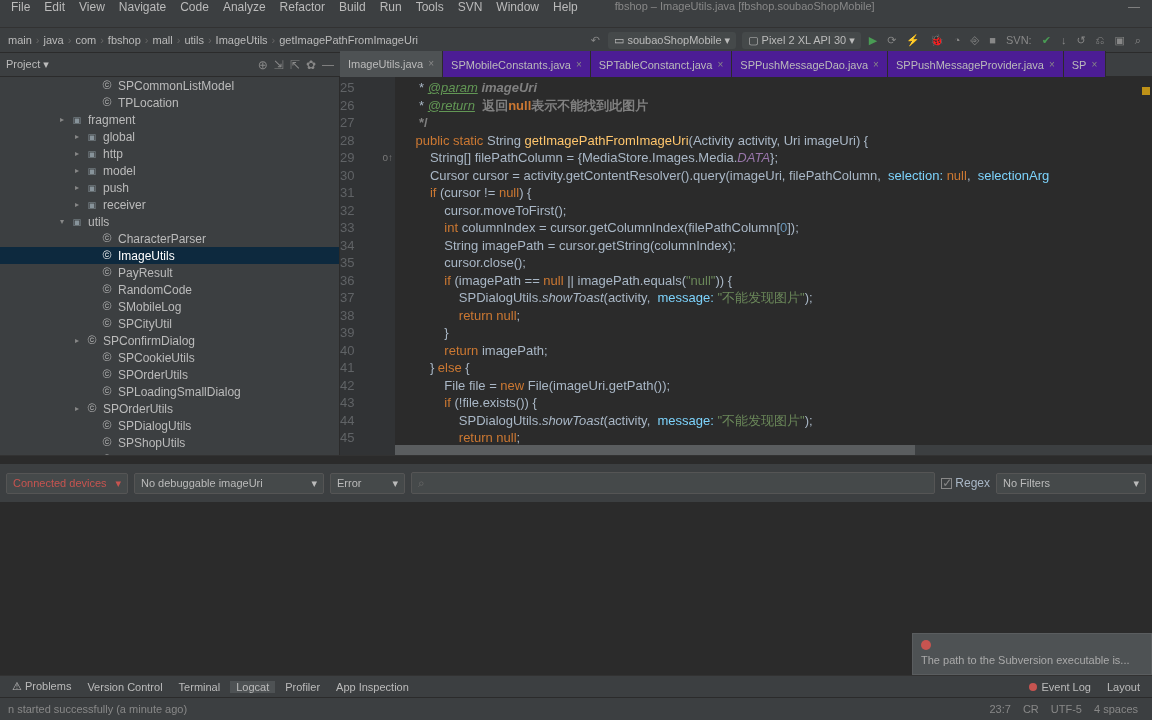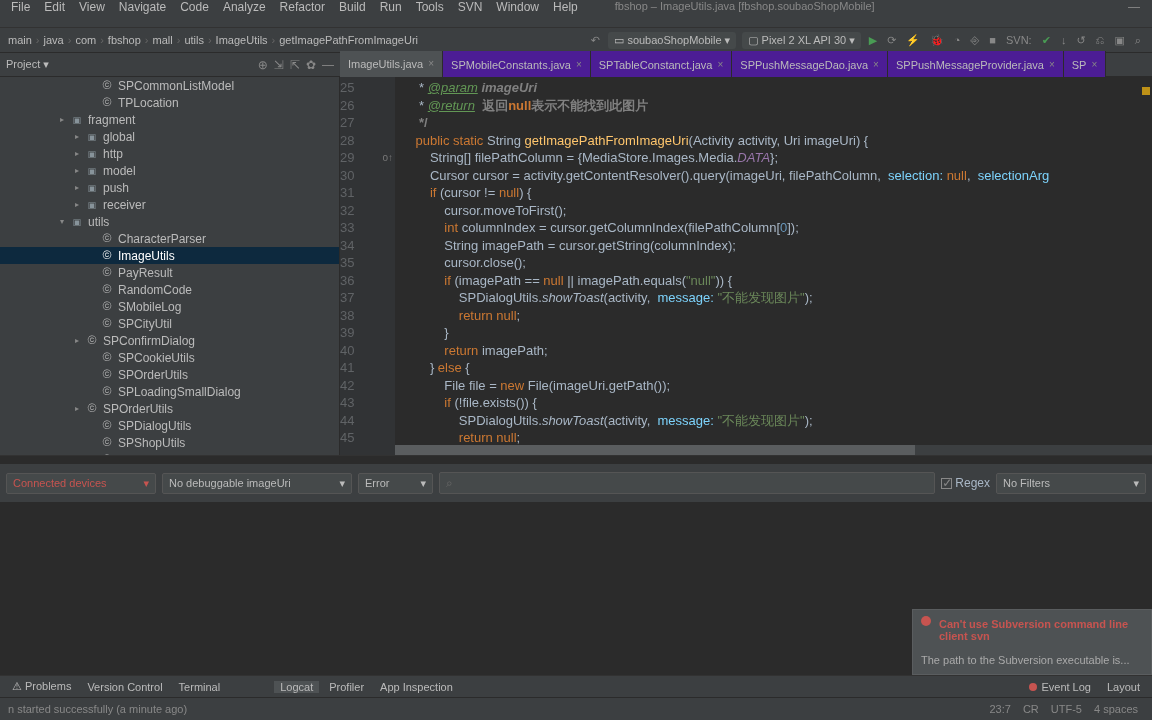--- a/index.html
+++ b/index.html
@@ -50,21 +50,21 @@
 .errbar .w { position: absolute; right: 2px; top: 10px; width: 8px; height: 8px; background: #be9117; }
 .logpanel { background: #2b2b2b; border-top: 1px solid #323232; }
 .logtool { height: 38px; background: #3c3f41; display: flex; align-items: center; padding: 0 6px; gap: 6px; margin-top: 8px; }
 .logtool .dd { background: #45494a; border: 1px solid #555; padding: 3px 6px; border-radius: 2px; color: #bbb; font-size: 11px; display: flex; align-items: center; }
 .logtool .red { color: #c75450; }
 .logtool .srch { flex: 1; background: #45494a; border: 1px solid #555; padding: 3px 6px; border-radius: 2px; }
 .logtool .cb { display: flex; align-items: center; gap: 3px; }
 .logbody { height: 150px; background: #2b2b2b; }
 .bottombar { position: absolute; bottom: 23px; left: 0; right: 0; height: 22px; background: #3c3f41; display: flex; align-items: center; padding: 0 6px; gap: 4px; font-size: 11px; border-top: 1px solid #323232; }
 .bottombar .bt { padding: 0 6px; color: #bbb; display: flex; align-items: center; gap: 4px; cursor: pointer; }
-.bottombar .bt.act { background: #4e5254; margin-left: 44px; }
+.bottombar .bt.act { background: #4e5254; }
 .bottombar .sp { flex: 1; }
 .statusbar { position: absolute; bottom: 0; left: 0; right: 0; height: 23px; background: #3c3f41; display: flex; align-items: center; padding: 0 8px; font-size: 11px; color: #888; border-top: 1px solid #2b2b2b; }
 .statusbar .sp { flex: 1; }
 .statusbar .si { padding: 0 6px; }
 .notif { position: absolute; right: 0; bottom: 45px; width: 240px; background: #4e5254; border: 1px solid #5a5d5f; padding: 8px; font-size: 11px; }
 .notif .nt { color: #c75450; font-weight: bold; }
 .notif .nb { color: #aaa; margin-top: 12px; }
 .ebox { position: absolute; left: 8px; top: 6px; width: 10px; height: 10px; border-radius: 50%; background: #c75450; }
 </style>
 </head>
@@ -311,21 +311,21 @@
         <div class="thumb"></div>
       </div>
     <div class="errbar">
         <div class="w"></div>
       </div>
   </div>
 </div>
 
 <div class="logpanel">
   <div class="logtool">
-    <div class="dd red" style="width:150px">
+    <div class="dd red" style="width:122px">
         <span>Connected devices</span>
         <span style="margin-left:auto">▾</span>
       </div>
     <div class="dd" style="width:190px">
         <span>No debuggable imageUri</span>
         <span style="margin-left:auto">▾</span>
       </div>
     <div class="dd" style="width:75px">
         <span>Error</span>
         <span style="margin-left:auto">▾</span>
@@ -338,21 +338,20 @@
     <div class="dd" style="width:150px">
         <span>No Filters</span>
         <span style="margin-left:auto">▾</span>
       </div>
   </div>
   <div class="logbody"></div>
 </div>
 
 <div class="notif">
   <div class="ebox"></div>
-  <div class="nt" style="padding-left:18px">Can't use Subversion command line client svn</div>
   <div class="nb">The path to the Subversion executable is...</div>
 </div>
 
 <div class="bottombar">
   <span class="bt">⚠ Problems</span>
     <span class="bt">Version Control</span>
     <span class="bt">Terminal</span>
     <span class="bt act">Logcat</span>
     <span class="bt">Profiler</span>
     <span class="bt">App Inspection</span>

